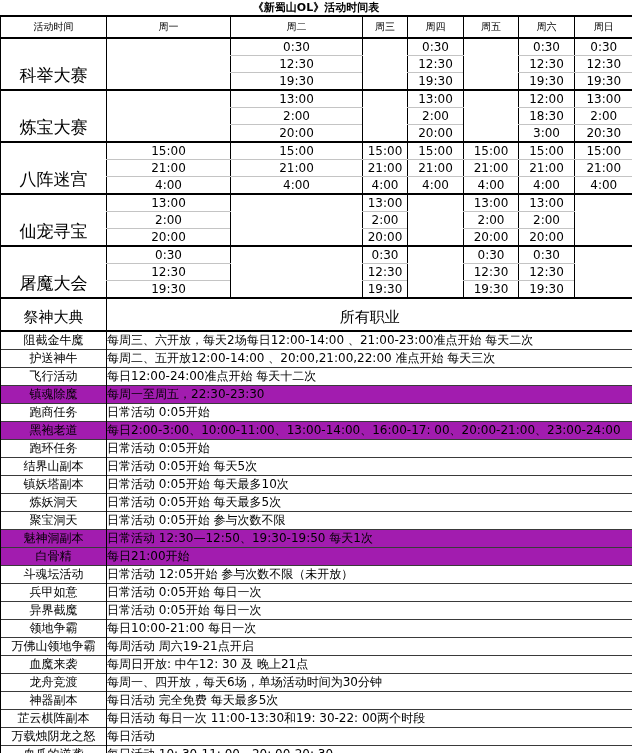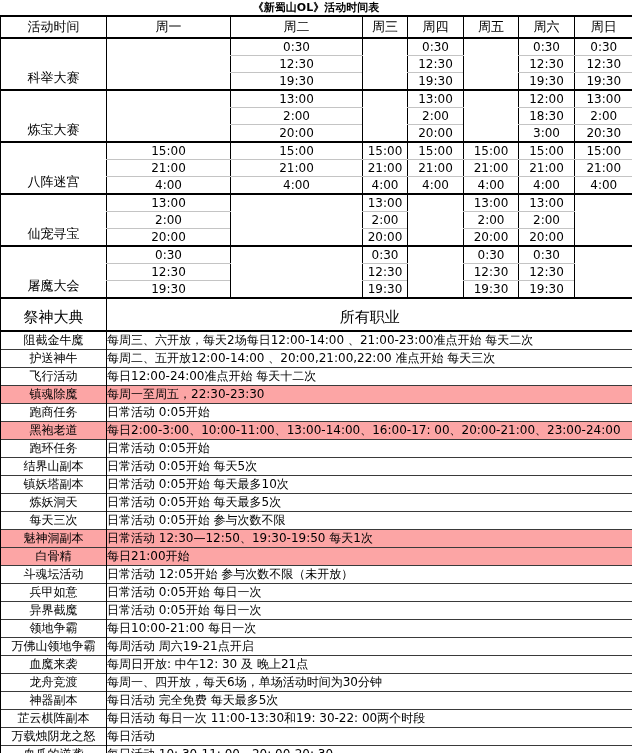--- a/index.html
+++ b/index.html
@@ -11,50 +11,50 @@
   .page{width:632px;}
   .title{
     height:15px;line-height:15px;text-align:center;
     font-size:11px;font-weight:bold;letter-spacing:0;
   }
   table{border-collapse:collapse;table-layout:fixed;width:632px;}
   td,th{box-sizing:border-box;}
 
   
   #schedule th{
-    font-size:13px;font-weight:normal;height:22px;
+    font-size:10px;font-weight:normal;height:22px;
     border-top:2px solid #000;border-bottom:2px solid #000;
     border-left:1px solid #000;padding:0;text-align:center;
   }
   .time-cell{
     height:17px;line-height:16px;text-align:center;vertical-align:middle;
     border-left:1px solid #000;padding:0;font-size:12px;
   }
   .time-cell.sep{border-bottom:1px solid #c4c4c4;text-align:center;}
   tr.block-end .time-cell{border-bottom:2px solid #000;}
   .label-cell{
-    text-align:center;vertical-align:bottom;padding:0 0 2px 0;font-size:13px;
+    text-align:center;vertical-align:bottom;padding:0 0 2px 0;font-size:17px;
     border-left:1px solid #000;border-bottom:2px solid #000;
   }
   .empty-cell{border-left:1px solid #000;border-bottom:2px solid #000;padding:0;}
   .merged-cell{
     height:33px;text-align:center;vertical-align:bottom;padding:0 0 3px 0;
     font-size:15px;border-left:1px solid #000;border-bottom:2px solid #000;
   }
 
   
   #activities td{height:17px;padding:0;font-size:12px;vertical-align:middle;}
   #activities tr{border-bottom:1px solid #3a3a3a;}
   #activities tr:last-child{border-bottom:none;}
   .act-label{
     text-align:center;border-left:1px solid #000;border-right:1px solid #000;
     white-space:nowrap;overflow:hidden;
   }
   .act-desc{padding-left:4px;white-space:nowrap;overflow:hidden;}
-  tr.hl{background:#fca5a5;}
+  tr.hl{background:#a21caf;}
 </style>
 </head>
 <body>
 
 <div class="page">
   <div class="title">《新蜀山OL》活动时间表</div>
 
   <table id="schedule">
     <colgroup id="schedule-cols">
         <col style="width: 106px;">
@@ -242,21 +242,21 @@
         </tr>
         <tr>
           <td class="act-label">镇妖塔副本</td>
           <td class="act-desc">日常活动 0:05开始 每天最多10次</td>
         </tr>
         <tr>
           <td class="act-label">炼妖洞天</td>
           <td class="act-desc">日常活动 0:05开始 每天最多5次</td>
         </tr>
         <tr>
-          <td class="act-label">每天三次</td>
+          <td class="act-label">聚宝洞天</td>
           <td class="act-desc">日常活动 0:05开始 参与次数不限</td>
         </tr>
         <tr class="hl">
           <td class="act-label">魅神洞副本</td>
           <td class="act-desc">日常活动 12:30—12:50、19:30-19:50 每天1次</td>
         </tr>
         <tr class="hl">
           <td class="act-label">白骨精</td>
           <td class="act-desc">每日21:00开始</td>
         </tr>

